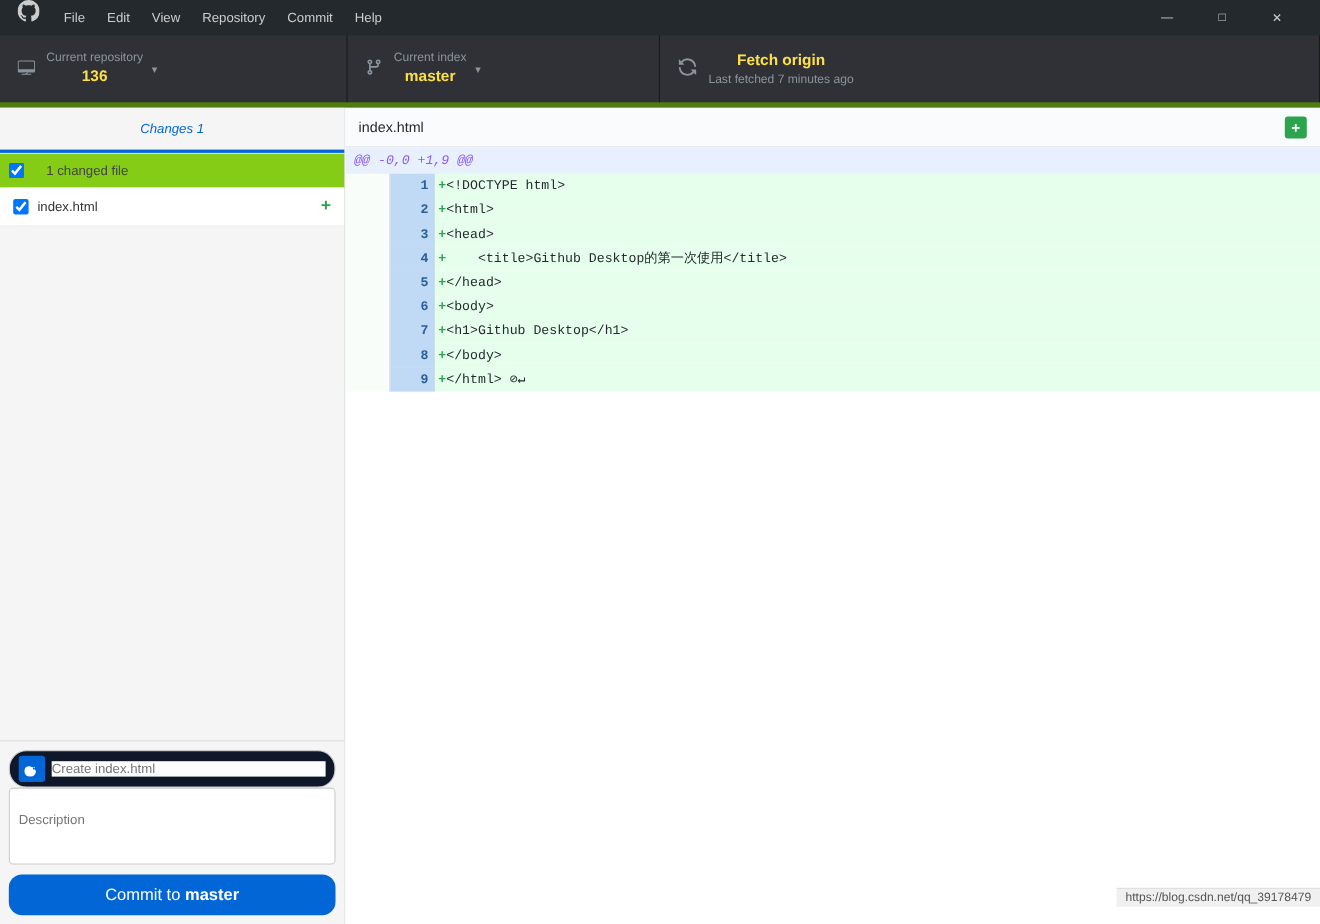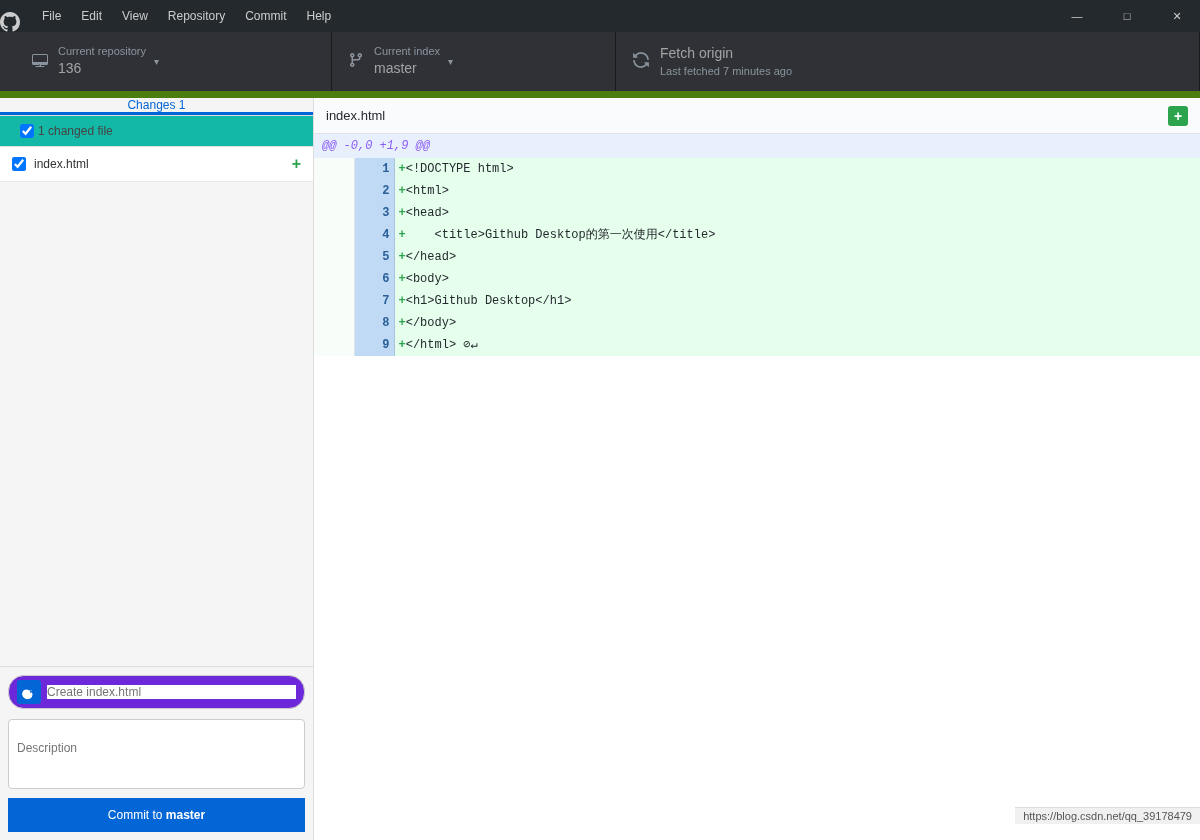--- a/index.html
+++ b/index.html
@@ -3,22 +3,22 @@
   <meta charset="utf-8">
   <style>
     * { margin: 0; padding: 0; box-sizing: border-box; }
     body { font-family: -apple-system, BlinkMacSystemFont, 'Segoe UI', sans-serif; background: #1e1e1e; color: #ccc; width: 1200px; height: 840px; overflow: hidden; font-size: 12px; }
 
     
     .titlebar {
       background: #24292e;
       height: 32px;
       display: flex;
-      align-items: flex-end;
-      padding: 0 0;
+      align-items: flex-start;
+      padding: 0 16px;
       -webkit-app-region: drag;
     }
     .titlebar .github-logo {
       width: 20px; height: 20px;
       margin-right: 12px;
     }
     .titlebar nav {
       display: flex;
       gap: 0;
     }
@@ -43,22 +43,21 @@
       cursor: pointer;
       font-size: 11px;
       display: flex; align-items: center; justify-content: center;
     }
 
     
     .toolbar {
       background: #2f3136;
       height: 66px;
       display: flex;
-      border-bottom: 7px solid #4d7c0f;
-      padding-left: 16px;
+      border-bottom: 5px solid #4d7c0f;
     }
     .toolbar-section {
       display: flex;
       align-items: center;
       padding: 0 16px;
       cursor: pointer;
       border-right: 1px solid #1a1a1a;
       min-width: 0;
     }
     .toolbar-section.fetch-section {
@@ -74,26 +73,27 @@
       flex-direction: column;
       min-width: 0;
     }
     .toolbar-section .section-label {
       font-size: 11px;
       color: #8b949e;
       line-height: 1.4;
     }
     .toolbar-section .section-value {
       font-size: 14px;
-      color: #a3a3a3;
-      font-weight: 400;
+      color: #fde047;
+      font-weight: 700;
       line-height: 1.4;
       white-space: nowrap;
       overflow: hidden;
       text-overflow: ellipsis;
+      text-align: center;
     }
     .toolbar-section .dropdown-arrow {
       margin-left: 8px;
       color: #8b949e;
       font-size: 10px;
       flex-shrink: 0;
     }
     .repo-section { width: 316px; }
     .branch-section { width: 284px; }
 
@@ -113,42 +113,43 @@
       flex-direction: column;
       flex-shrink: 0;
     }
     .sidebar-tabs {
       display: flex;
       border-bottom: 1px solid #ddd;
       background: #f0f0f0;
     }
     .sidebar-tab {
       flex: 1;
-      padding: 0 0;
+      padding: 12px 0;
       text-align: center;
       font-size: 12px;
       cursor: pointer;
       color: #444;
       border-bottom: 3px solid transparent;
+      font-style: italic;
     }
     .sidebar-tab.active {
       color: #0366d6;
       border-bottom: 3px solid #0366d6;
       background: #f5f5f5;
     }
 
     .changed-files-header {
-      padding: 8px 20px;
+      padding: 8px 8px;
       font-size: 12px;
       color: #444;
-      background: #14b8a6;
+      background: #84cc16;
       border-bottom: 1px solid #ddd;
       display: flex;
       align-items: center;
-      gap: 4px;
+      gap: 20px;
     }
     .changed-files-header input[type=checkbox] {
       width: 14px; height: 14px;
       cursor: pointer;
     }
 
     .file-list {
       flex: 1;
       overflow-y: auto;
     }
@@ -178,25 +179,25 @@
 
     
     .commit-area {
       padding: 8px;
       border-top: 1px solid #ddd;
       background: #f5f5f5;
     }
     .commit-summary {
       display: flex;
       align-items: center;
-      background: #6d28d9;
+      background: #0f172a;
       border: 1px solid #ccc;
       border-radius: 16px;
       padding: 4px 8px;
-      margin-bottom: 10px;
+      margin-bottom: 0;
       gap: 6px;
     }
     .commit-avatar {
       width: 24px; height: 24px;
       background: #0366d6;
       border-radius: 3px;
       display: flex; align-items: center; justify-content: center;
       color: #fff;
       font-size: 12px;
       flex-shrink: 0;
@@ -221,22 +222,22 @@
       outline: none;
       margin-bottom: 6px;
       font-family: inherit;
     }
     .commit-button {
       width: 100%;
       padding: 10px;
       background: #0366d6;
       color: #fff;
       border: none;
-      border-radius: 0;
-      font-size: 12px;
+      border-radius: 12px;
+      font-size: 15px;
       cursor: pointer;
       font-weight: 500;
     }
     .commit-button strong { font-weight: 700; }
 
     
     .diff-panel {
       flex: 1;
       display: flex;
       flex-direction: column;

